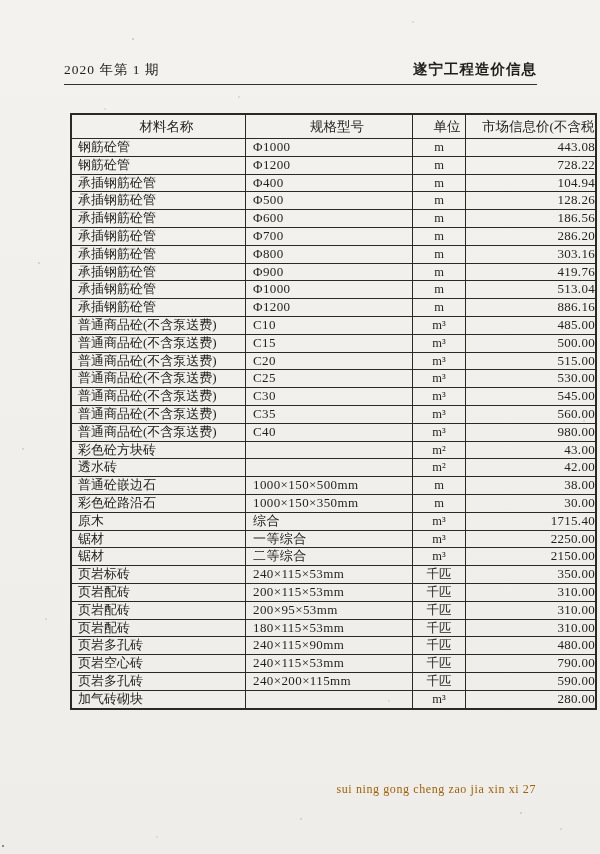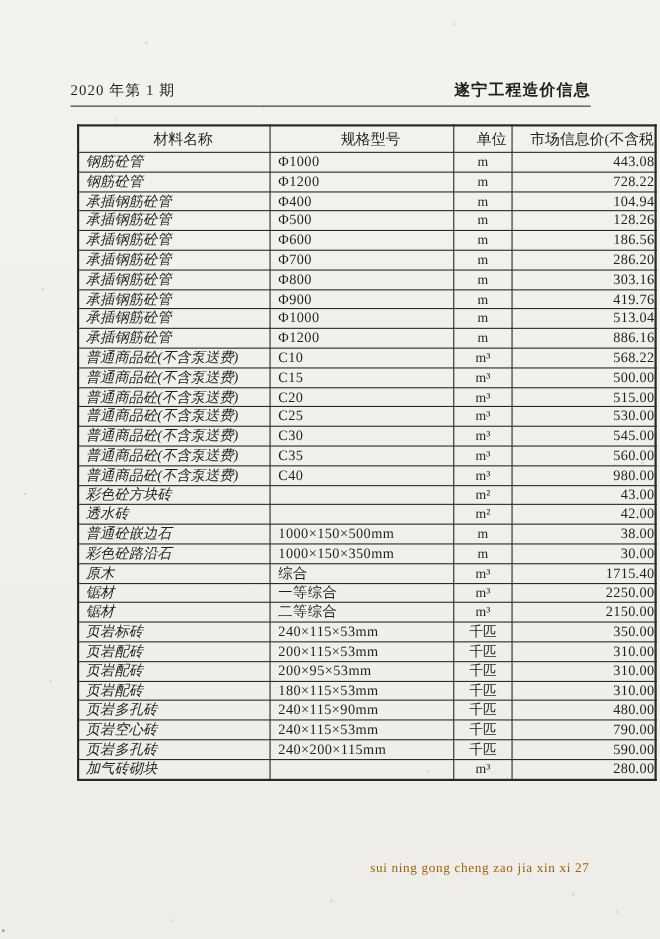--- a/index.html
+++ b/index.html
@@ -36,21 +36,21 @@
       560px 828px 0 rgba(60,55,50,.12),
       2px 845px 0 rgba(40,38,35,.5),
       104px 108px 0 rgba(60,55,50,.10),
       238px 96px 0 rgba(60,55,50,.12),
       388px 700px 0 rgba(60,55,50,.10);
     pointer-events: none;
   }
 
   .page-header {
     position: absolute;
-    top: 72px;
+    top: 60px;
     left: 64px;
     width: 473px;
     padding-bottom: 5px;
     border-bottom: 1.6px solid #343029;
     display: flex;
     justify-content: space-between;
     align-items: baseline;
   }
   .issue-label {
     font-size: 13.5px;
@@ -83,21 +83,21 @@
     font-weight: normal;
     text-align: center;
     font-size: 13.5px;
     padding-left: 16px;
   }
   .price-table tbody td { height: 16.8px; line-height: 16.8px; }
   .col0 { width: 157px; }
   .col1 { width: 150px; }
   .col2 { width: 36px; }
   .col3 { width: 113px; }
-  td.col0 { text-align: left; padding-left: 6px; font-style: italic; }
+  td.col0 { text-align: left; padding-left: 6px; }
   td.col1 { text-align: left; padding-left: 7px; letter-spacing: .4px; }
   td.col2 { text-align: center; font-size: 12.5px; }
   td.col3 { text-align: right; letter-spacing: .3px; }
 
   .page-footer {
     position: absolute;
     top: 782px;
     right: 64px;
     font-size: 12px;
     letter-spacing: .6px;
@@ -181,21 +181,21 @@
       <tr>
         <td class="col0">承插钢筋砼管</td>
         <td class="col1">Φ1200</td>
         <td class="col2">m</td>
         <td class="col3">886.16</td>
       </tr>
       <tr>
         <td class="col0">普通商品砼(不含泵送费)</td>
         <td class="col1">C10</td>
         <td class="col2">m³</td>
-        <td class="col3">568.22</td>
+        <td class="col3">485.00</td>
       </tr>
       <tr>
         <td class="col0">普通商品砼(不含泵送费)</td>
         <td class="col1">C15</td>
         <td class="col2">m³</td>
         <td class="col3">500.00</td>
       </tr>
       <tr>
         <td class="col0">普通商品砼(不含泵送费)</td>
         <td class="col1">C20</td>

